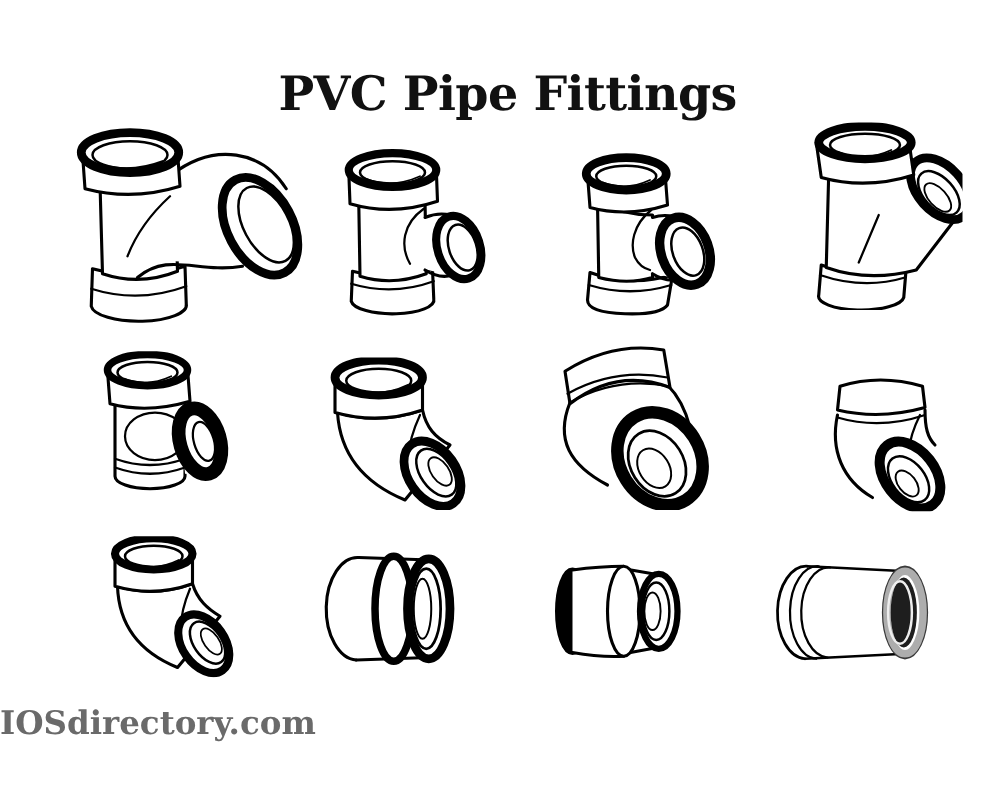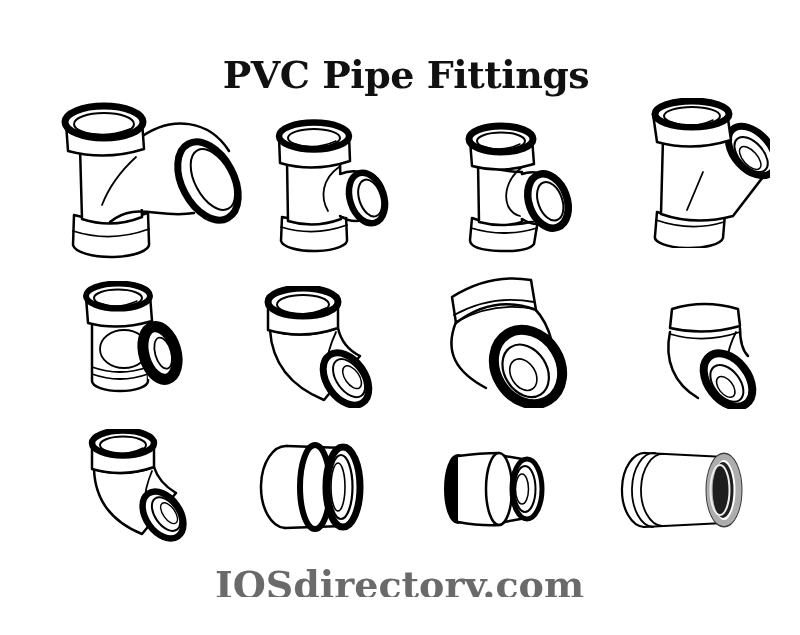--- a/index.html
+++ b/index.html
@@ -17,22 +17,22 @@
   .f4 {left:645px; top:98px;}
   .f5 {left:80px;  top:281px;}
   .f6 {left:262px; top:286px;}
   .f7 {left:430px; top:266px;}
   .f8 {left:652px; top:294px;}
   .f9 {left:86px;  top:429px;}
   .f10{left:254px; top:438px;}
   .f11{left:438px; top:446px;}
   .f12{left:616px; top:446px;}
   #watermark{position:absolute;top:566px;left:0;right:25px;height:31px;overflow:hidden;
-             text-align:center;color:#6a6a6a;font-size:38px;font-weight:600;
-             font-family:"DejaVu Serif","Liberation Serif",serif;line-height:1.0;margin-left:24px;}
+             text-align:left;color:#6a6a6a;font-size:26px;font-weight:600;
+             font-family:"DejaVu Serif","Liberation Serif",serif;line-height:1.0;}
 </style>
 </head>
 <body>
 
 <div id="canvas">
 
   <h1 id="title">PVC Pipe Fittings</h1>
 
   <figure class="f1" aria-label="long-sweep-combination-elbow">
     <svg width="205" height="172" viewBox="0 0 205 172">

